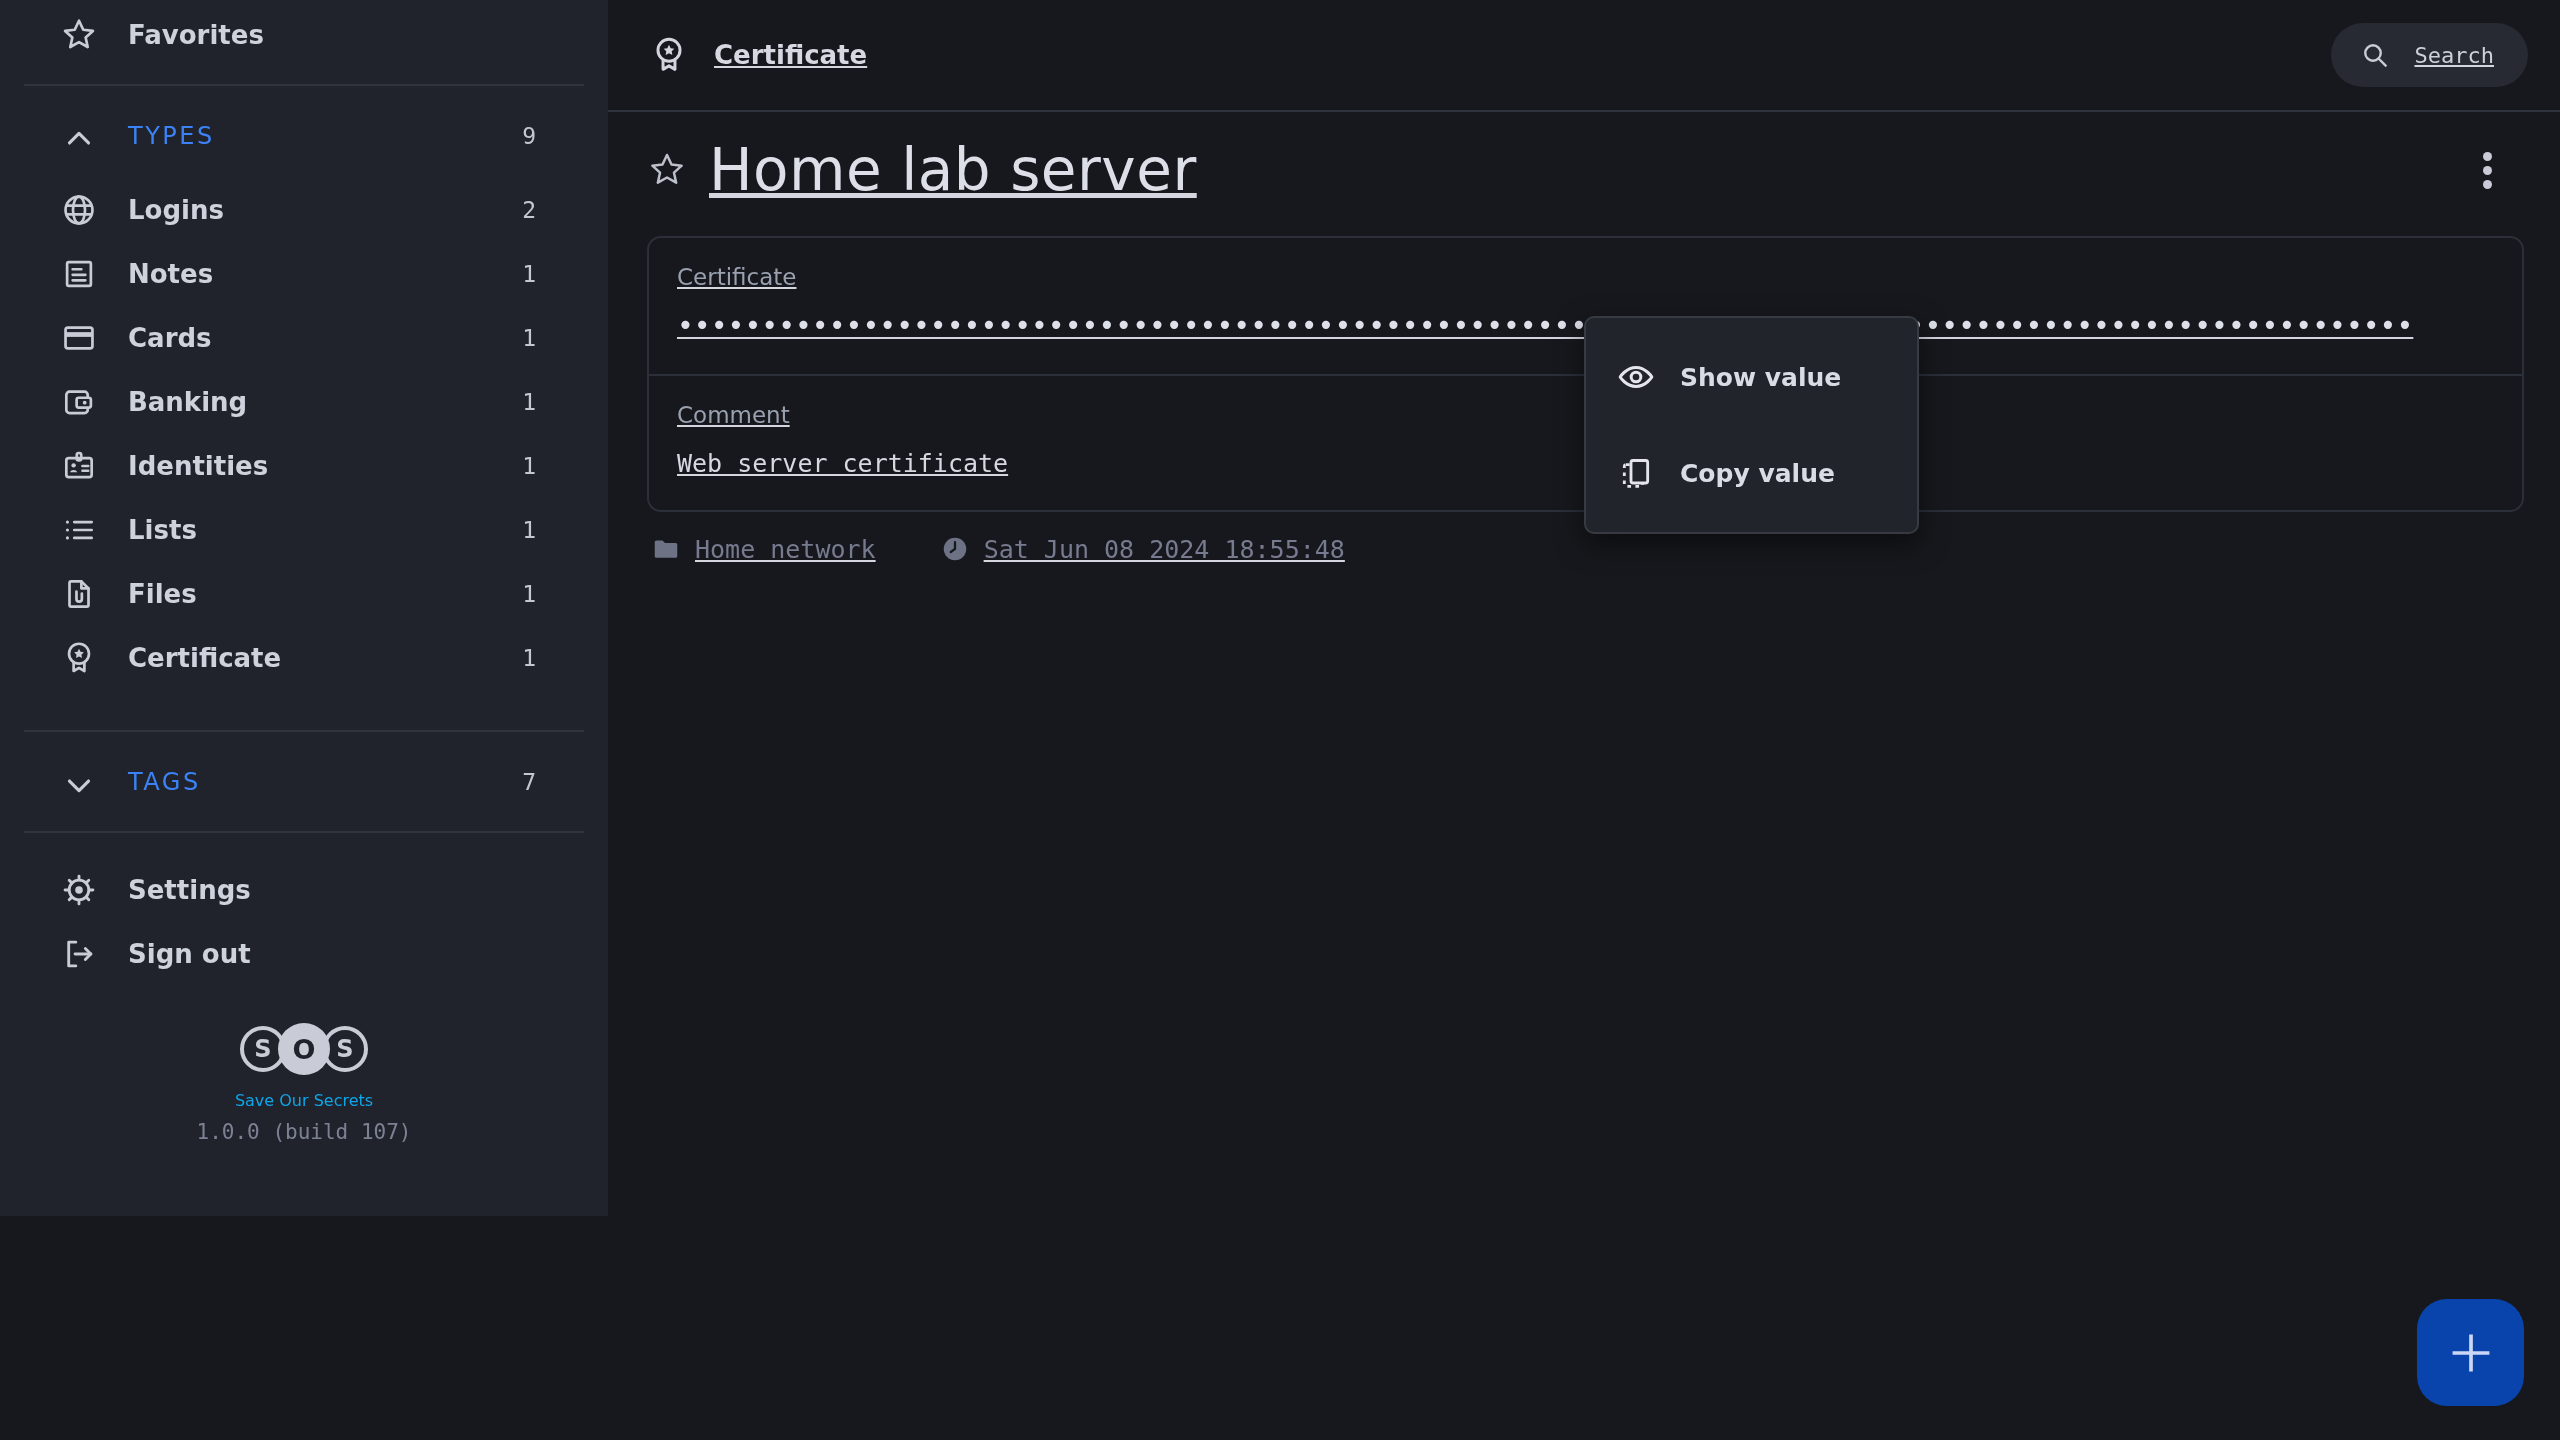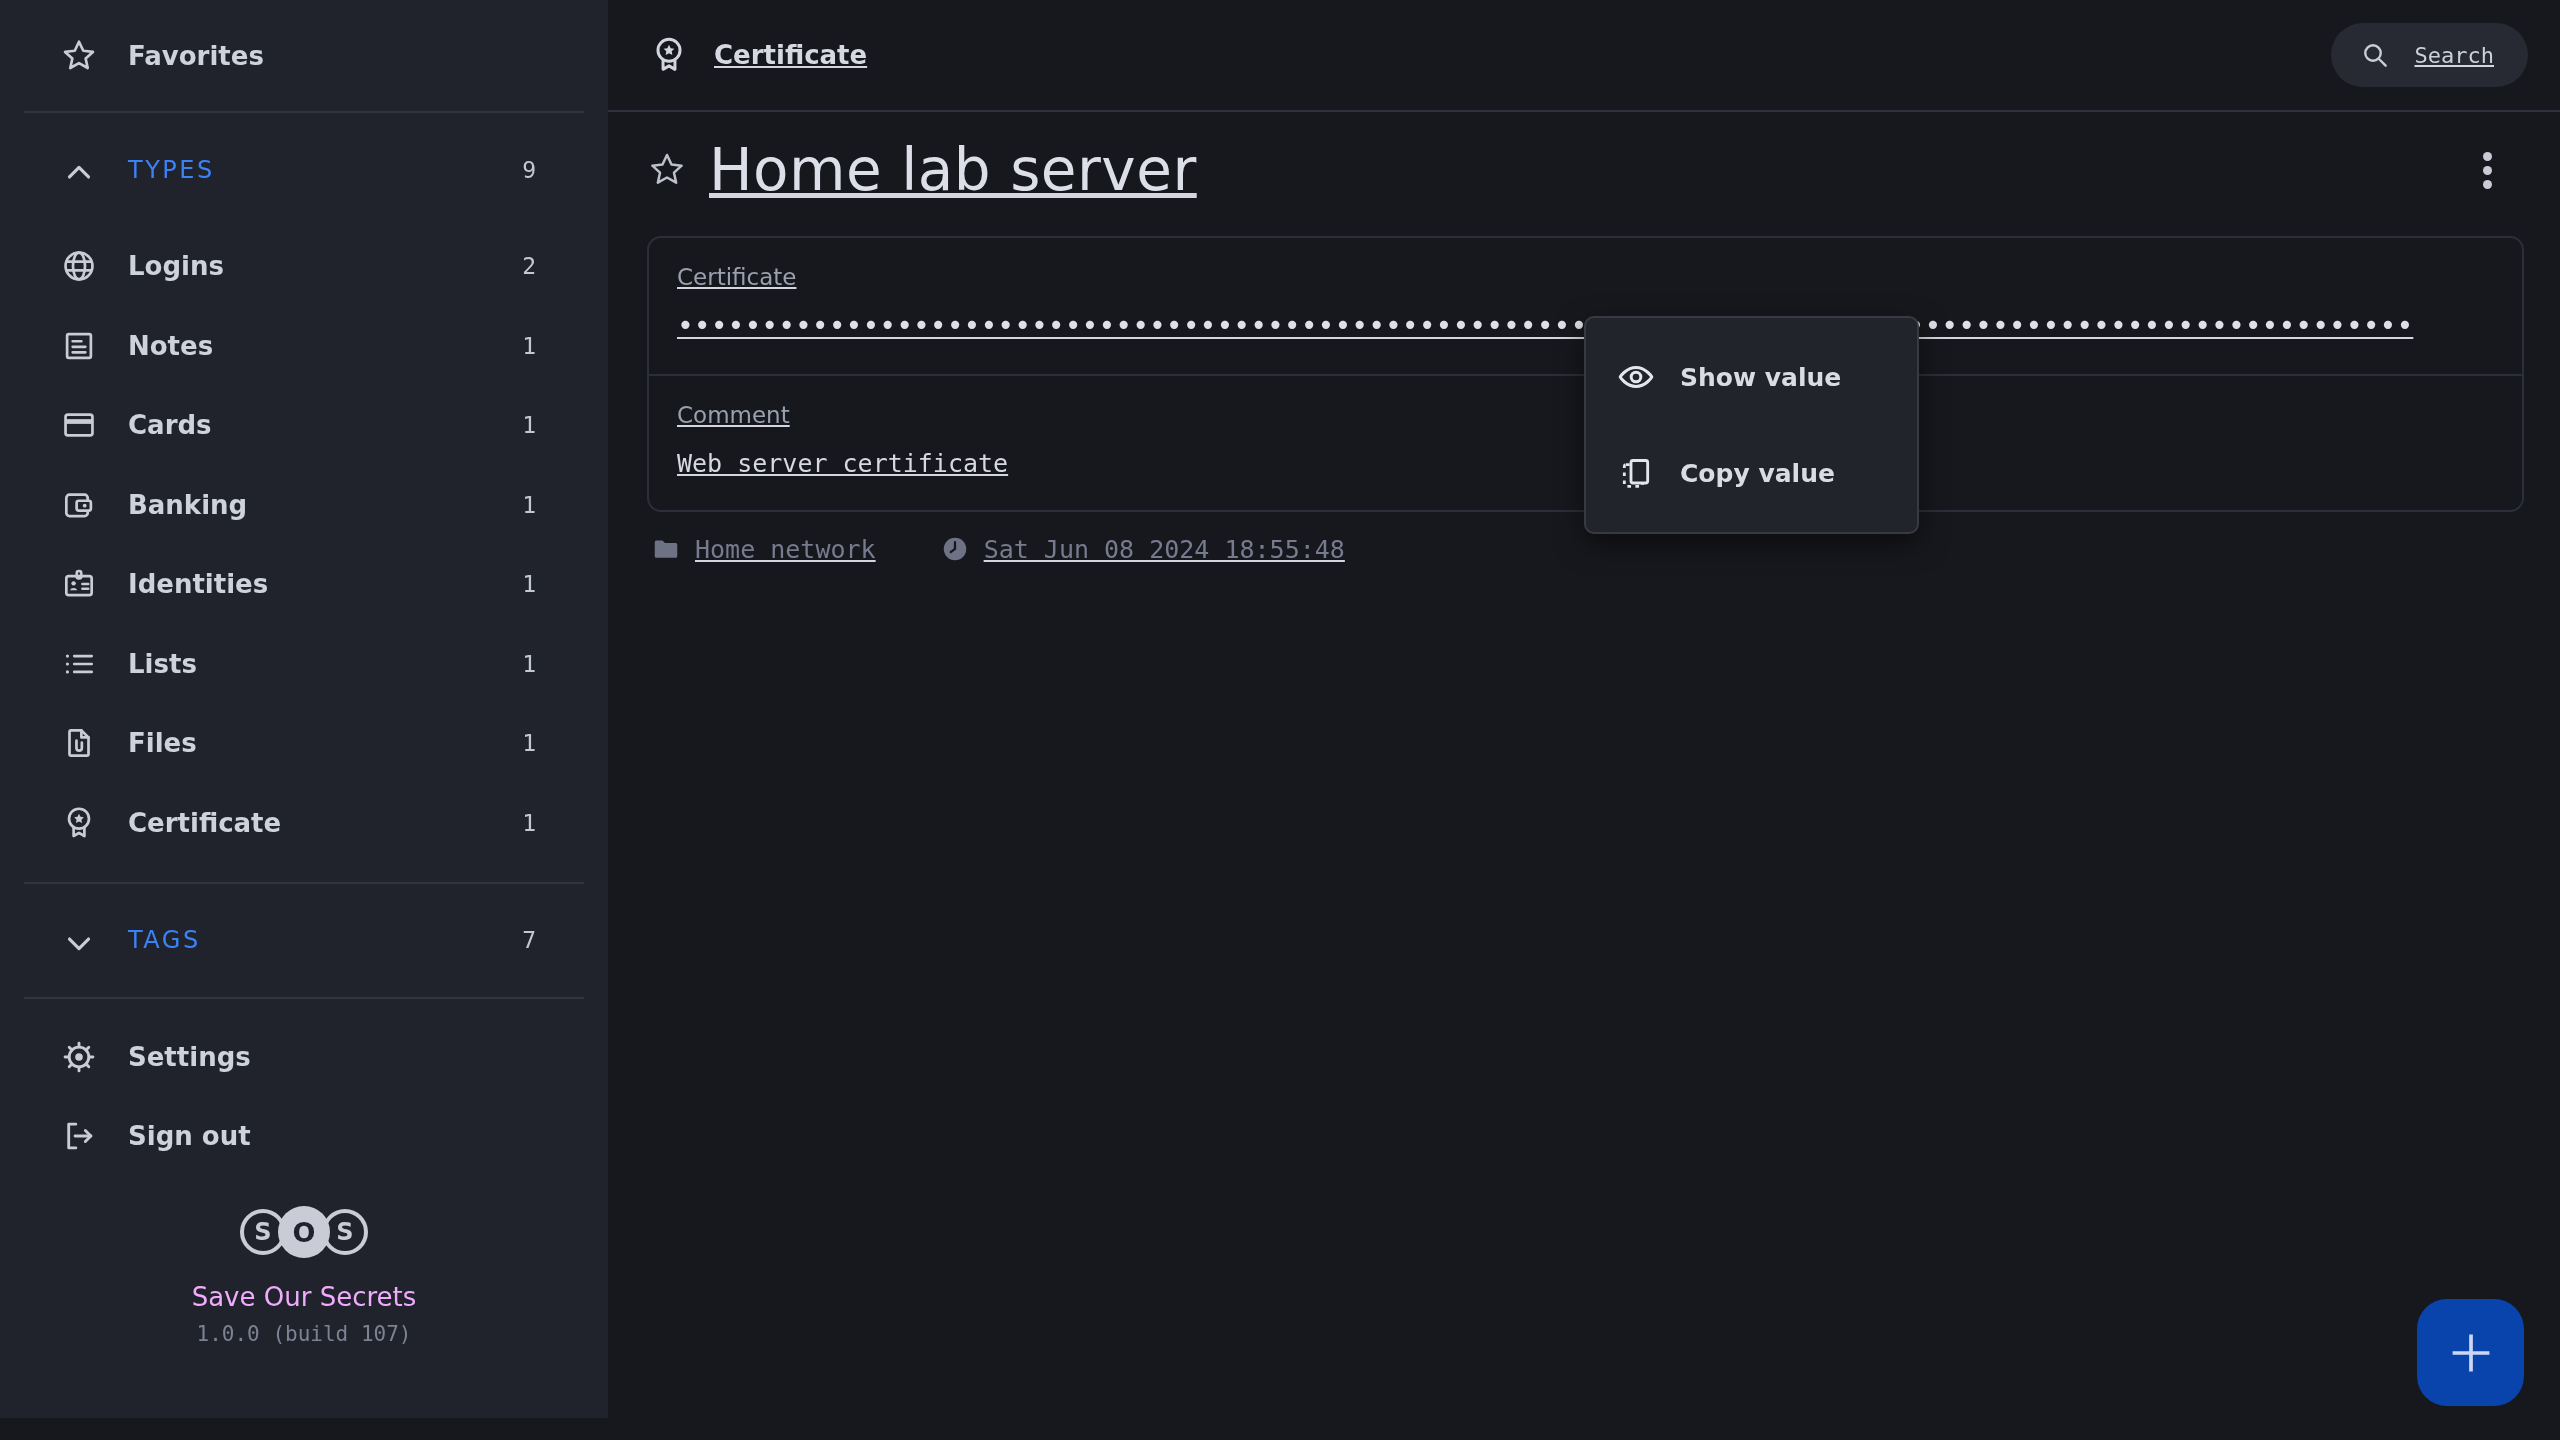--- a/index.html
+++ b/index.html
@@ -7,23 +7,23 @@
   body {
     font-family:"DejaVu Sans", sans-serif;
     background:#17181d;
     color:#d3d6df;
     display:flex;
   }
   .mono { font-family:"DejaVu Sans Mono", monospace; }
 
   
   .sidebar {
-    width:608px; height:1418px; flex:0 0 608px;
+    width:608px; height:1216px; flex:0 0 608px;
     background:#20232b;
-    display:flex; flex-direction:column;
+    display:flex; flex-direction:column;gap:14px;
   }
   .side-row {
     display:flex; align-items:center;
     padding:0 72px 0 60px; gap:30px;
     height:80px; cursor:pointer;
   }
   .side-row .icn { width:38px; height:38px; color:#c9ccd6; flex:0 0 38px; }
   .side-row .lbl { font-size:26px; font-weight:bold; color:#ced2dc; }
   .side-row .cnt { margin-left:auto; font-size:23px; color:#c3c7d2; font-family:"DejaVu Sans Mono", monospace; }
   .fav-row { height:112px; }
@@ -39,21 +39,21 @@
   .logo-circle {
     width:46px; height:46px; border-radius:50%;
     border:4px solid #c9ccd6; background:#20232b;
     display:flex; align-items:center; justify-content:center;
     font-weight:bold; font-size:24px; color:#c9ccd6;
   }
   .logo-circle.mid {
     width:52px; height:52px; border:none; background:#c9ccd6;
     color:#20232b; font-size:27px; z-index:2; margin:0 -8px;
   }
-  .app-name { margin-top:24px; font-size:26px; color:#f0abfc; }
+  .app-name { margin-top:16px; font-size:16px; color:#0ea5e9; }
   .app-version { margin-top:10px; font-size:21px; color:#7c8194; }
 
   
   .main { position:relative; flex:1; height:1440px; background:#17181d;text-decoration:underline; }
   .topbar {
     height:112px; display:flex; align-items:center;
     padding:0 32px 0 40px; border-bottom:2px solid #2e323d;
   }
   .type-chip { display:flex; align-items:center; gap:24px; }
   .type-chip .icn { width:42px; height:42px; color:#d2d5de; }

